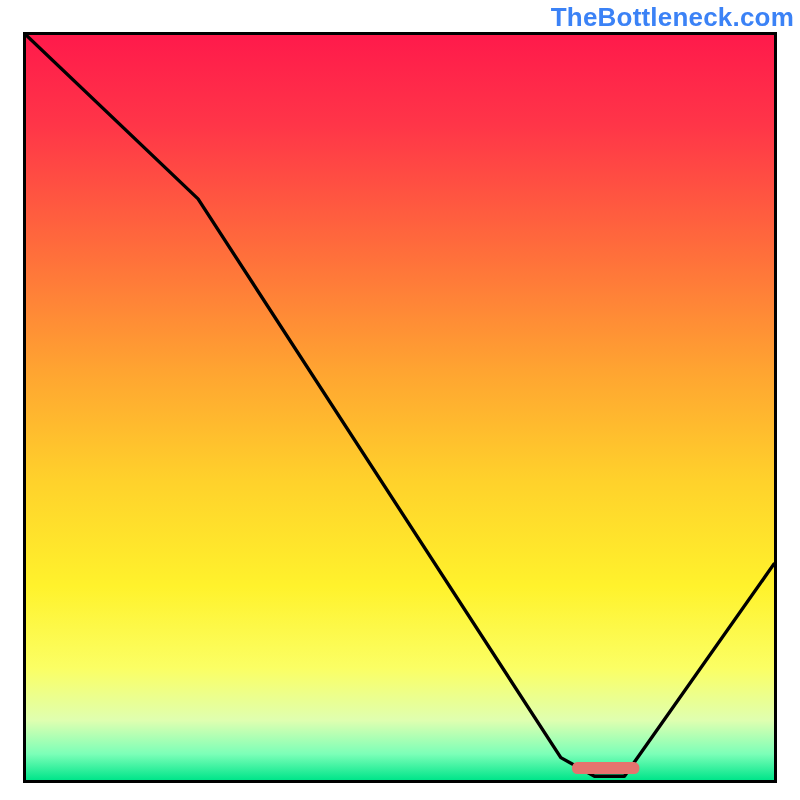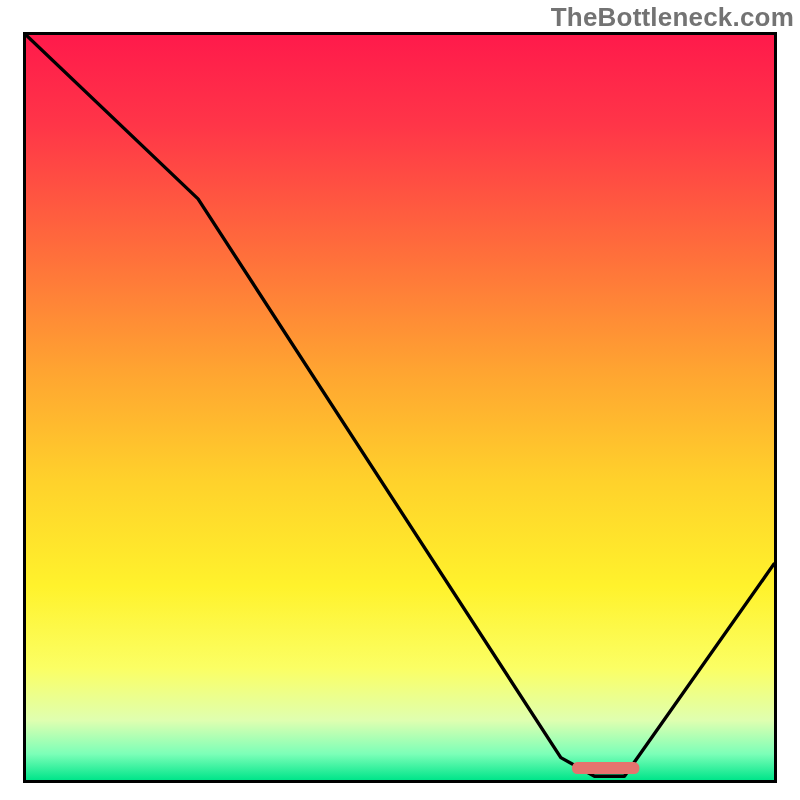--- a/index.html
+++ b/index.html
@@ -15,21 +15,21 @@
     position: relative;
     width: 800px;
     height: 800px;
   }
   .watermark {
     position: absolute;
     top: 2px;
     right: 6px;
     font-size: 26px;
     font-weight: bold;
-    color: #737373;
+    color: #3b82f6;
     letter-spacing: 0.2px;
     user-select: none;
   }
   .plot-frame {
     position: absolute;
     left: 23px;
     top: 32px;
     width: 754px;
     height: 751px;
     border: 3px solid #000;

